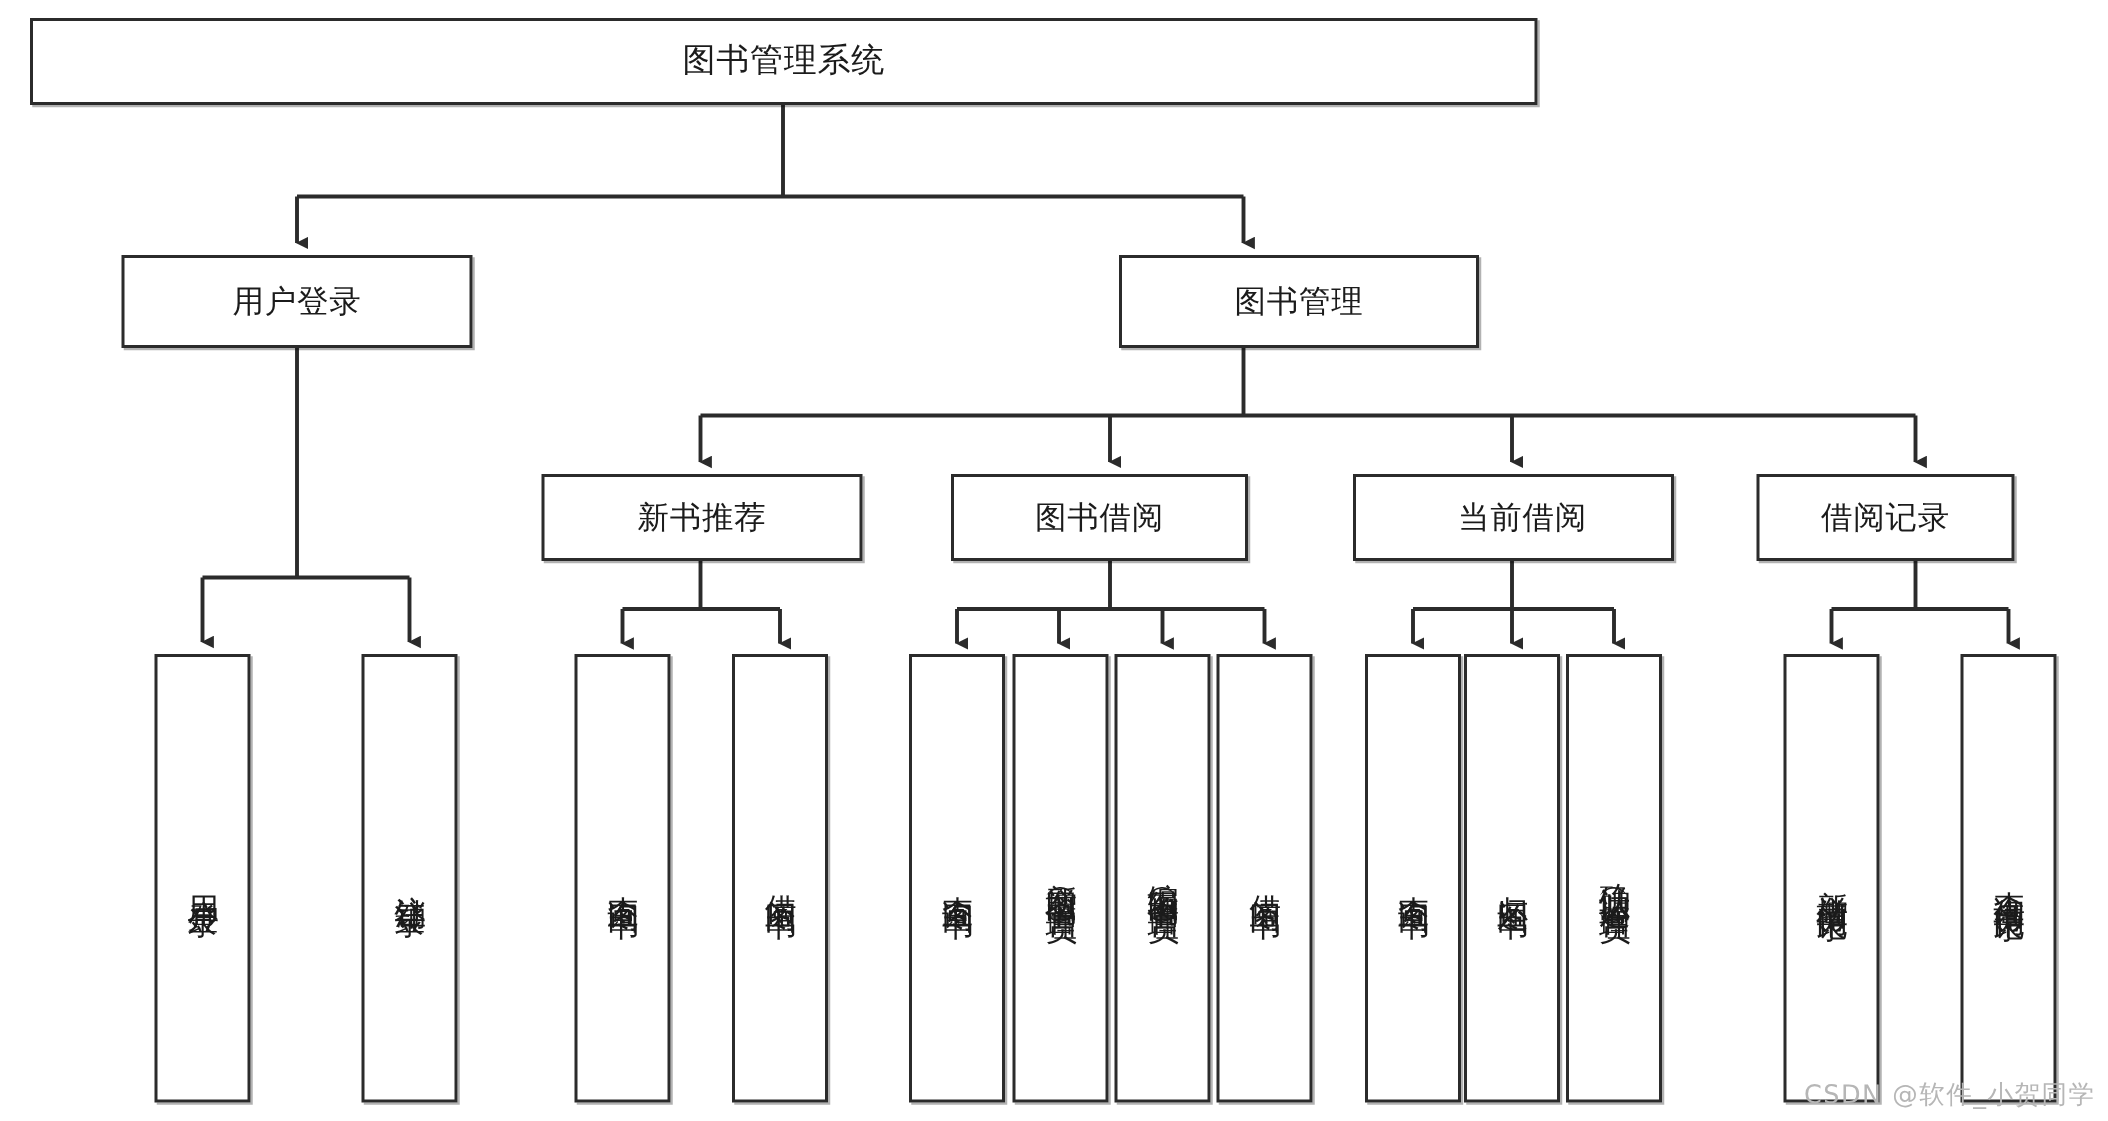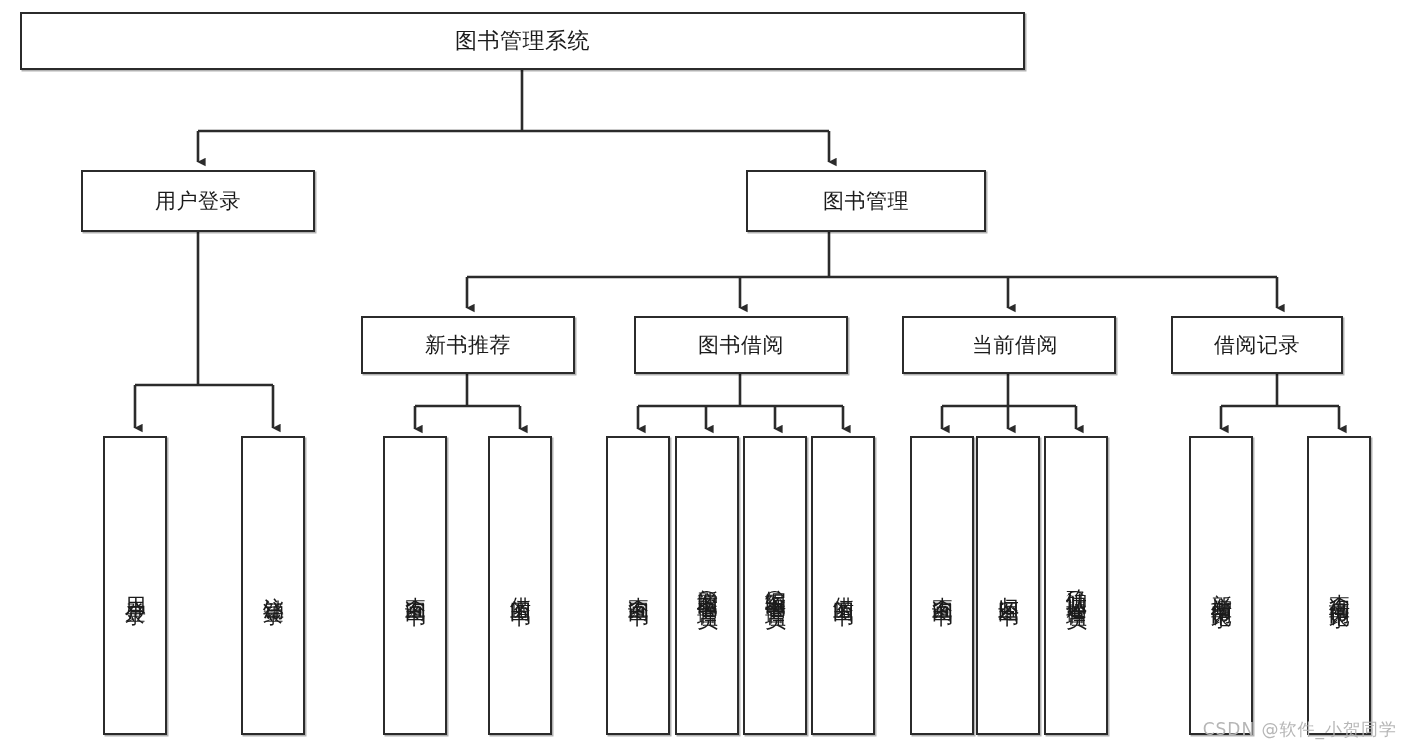--- a/index.html
+++ b/index.html
@@ -141,21 +141,21 @@
   <div class="node horiz" style="left:81px; top:170px; width:234px; height:62px;">
     <span class="label">用户登录</span>
   </div>
   <div class="node horiz" style="left:711px; top:170px; width:240px; height:62px;margin-left:35px;">
     <span class="label">图书管理</span>
   </div>
 
   <div class="node horiz" style="left:361px; top:316px; width:214px; height:58px;">
     <span class="label">新书推荐</span>
   </div>
-  <div class="node horiz" style="left:634px; top:316px; width:214px; height:58px;">
+  <div class="node horiz" style="left:634px; top:316px; width:198px; height:58px;">
     <span class="label">图书借阅</span>
   </div>
   <div class="node horiz" style="left:902px; top:316px; width:214px; height:58px;padding-left:12px;">
     <span class="label">当前借阅</span>
   </div>
   <div class="node horiz" style="left:1171px; top:316px; width:172px; height:58px;">
     <span class="label">借阅记录</span>
   </div>
 
   <div class="node vert" style="left:103px; top:436px; width:64px; height:299px;">

